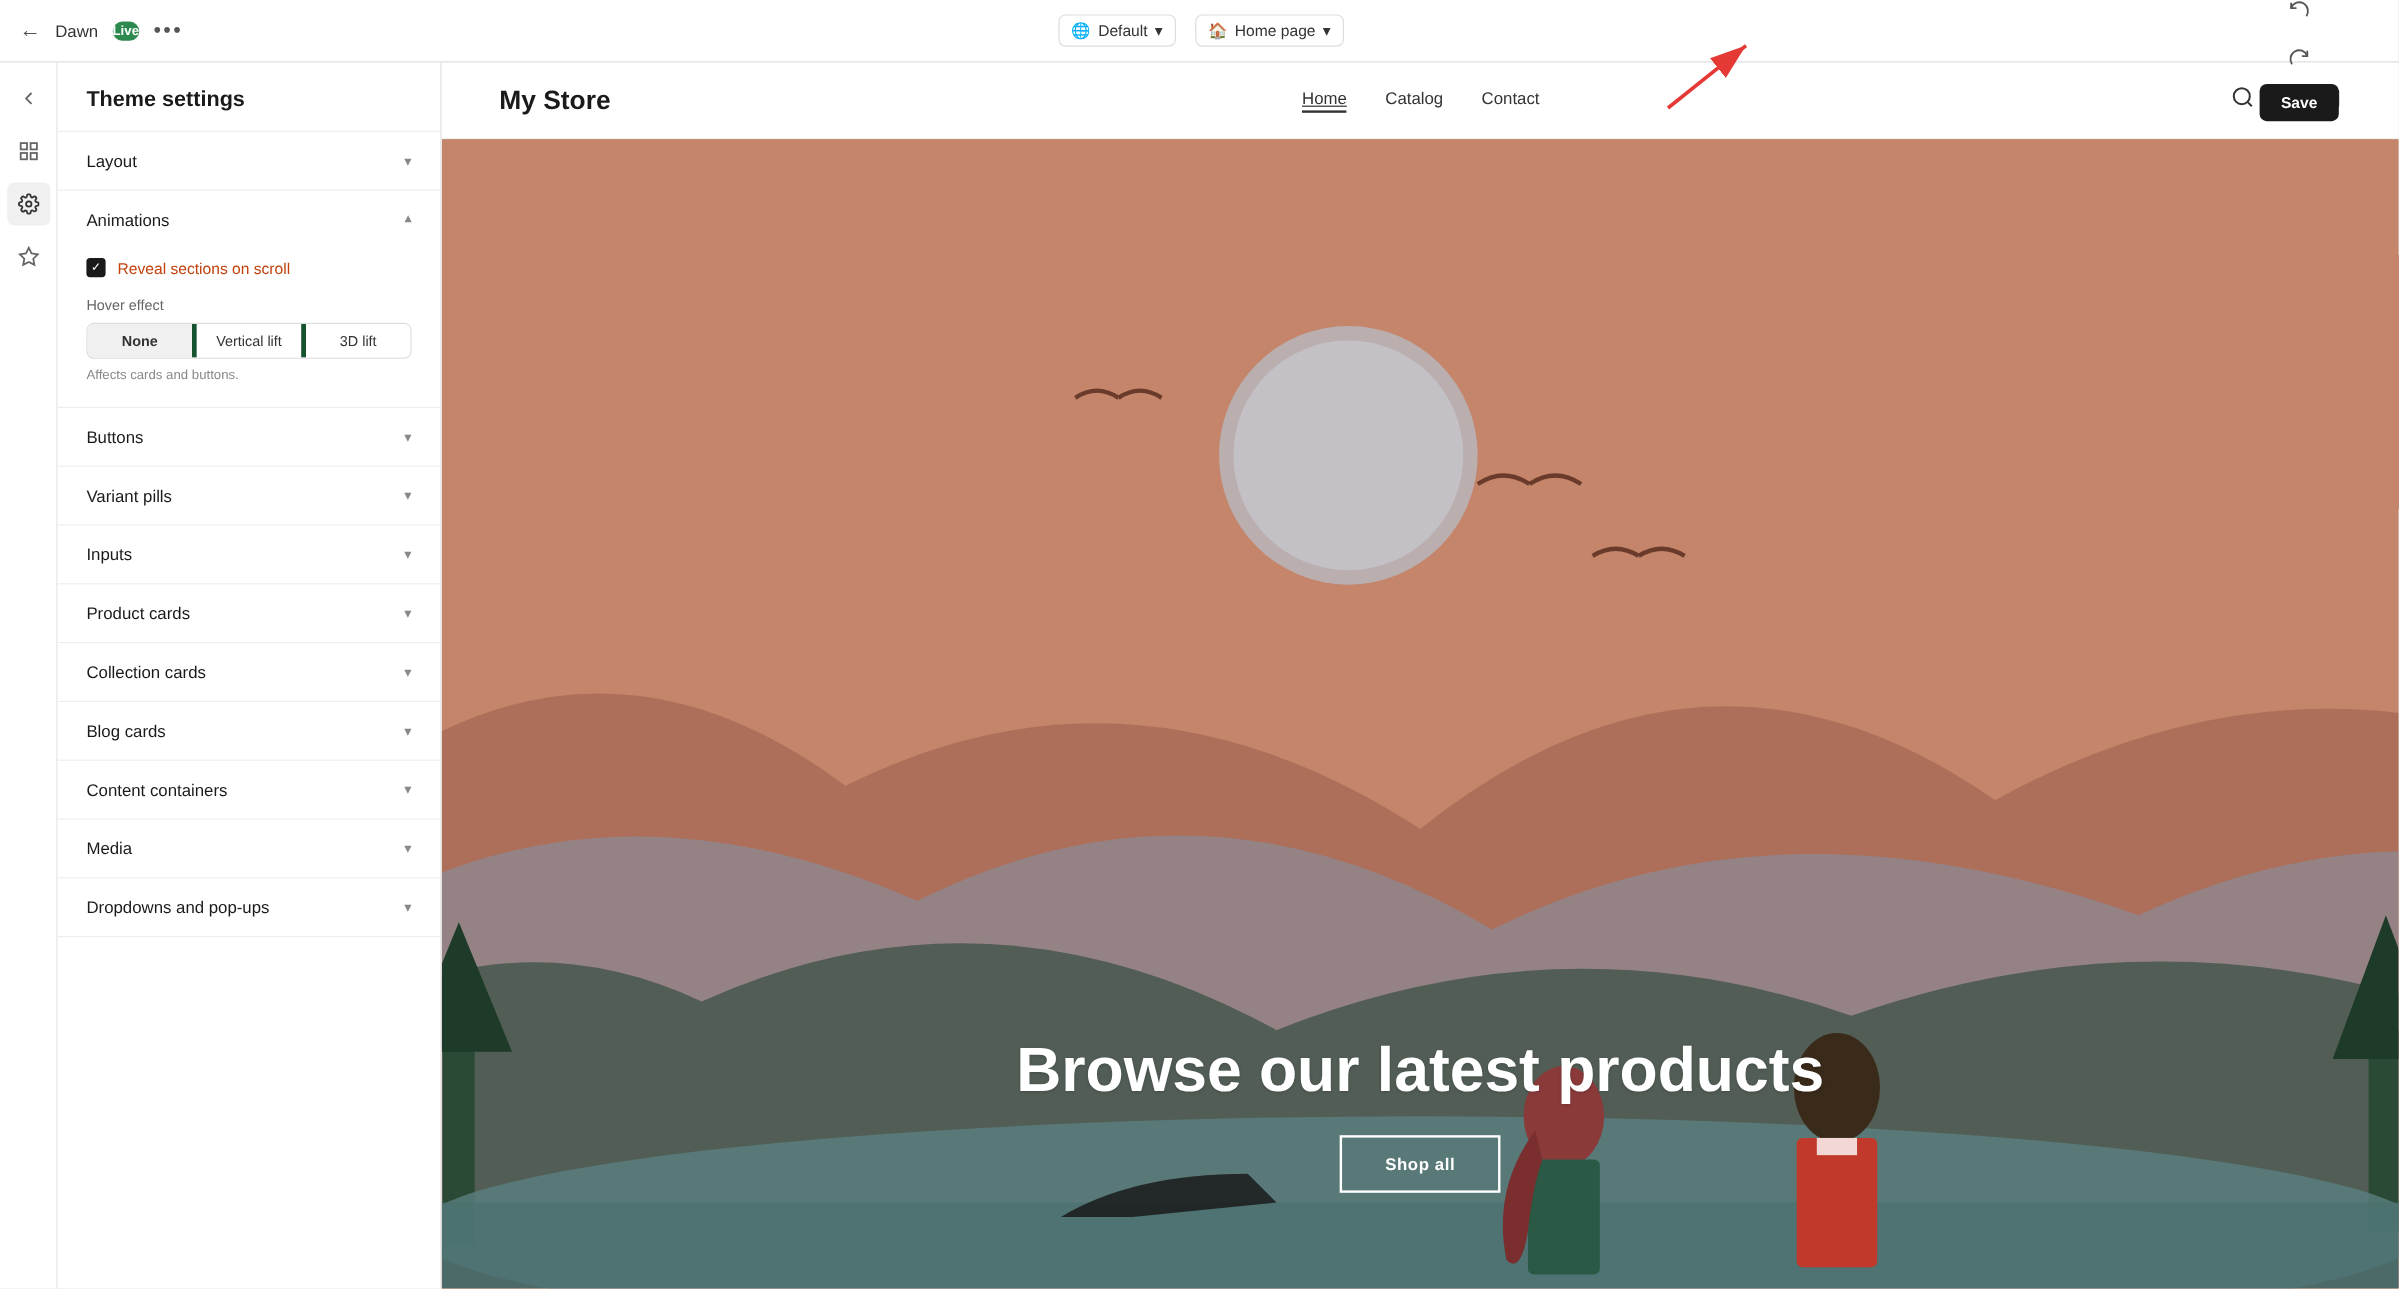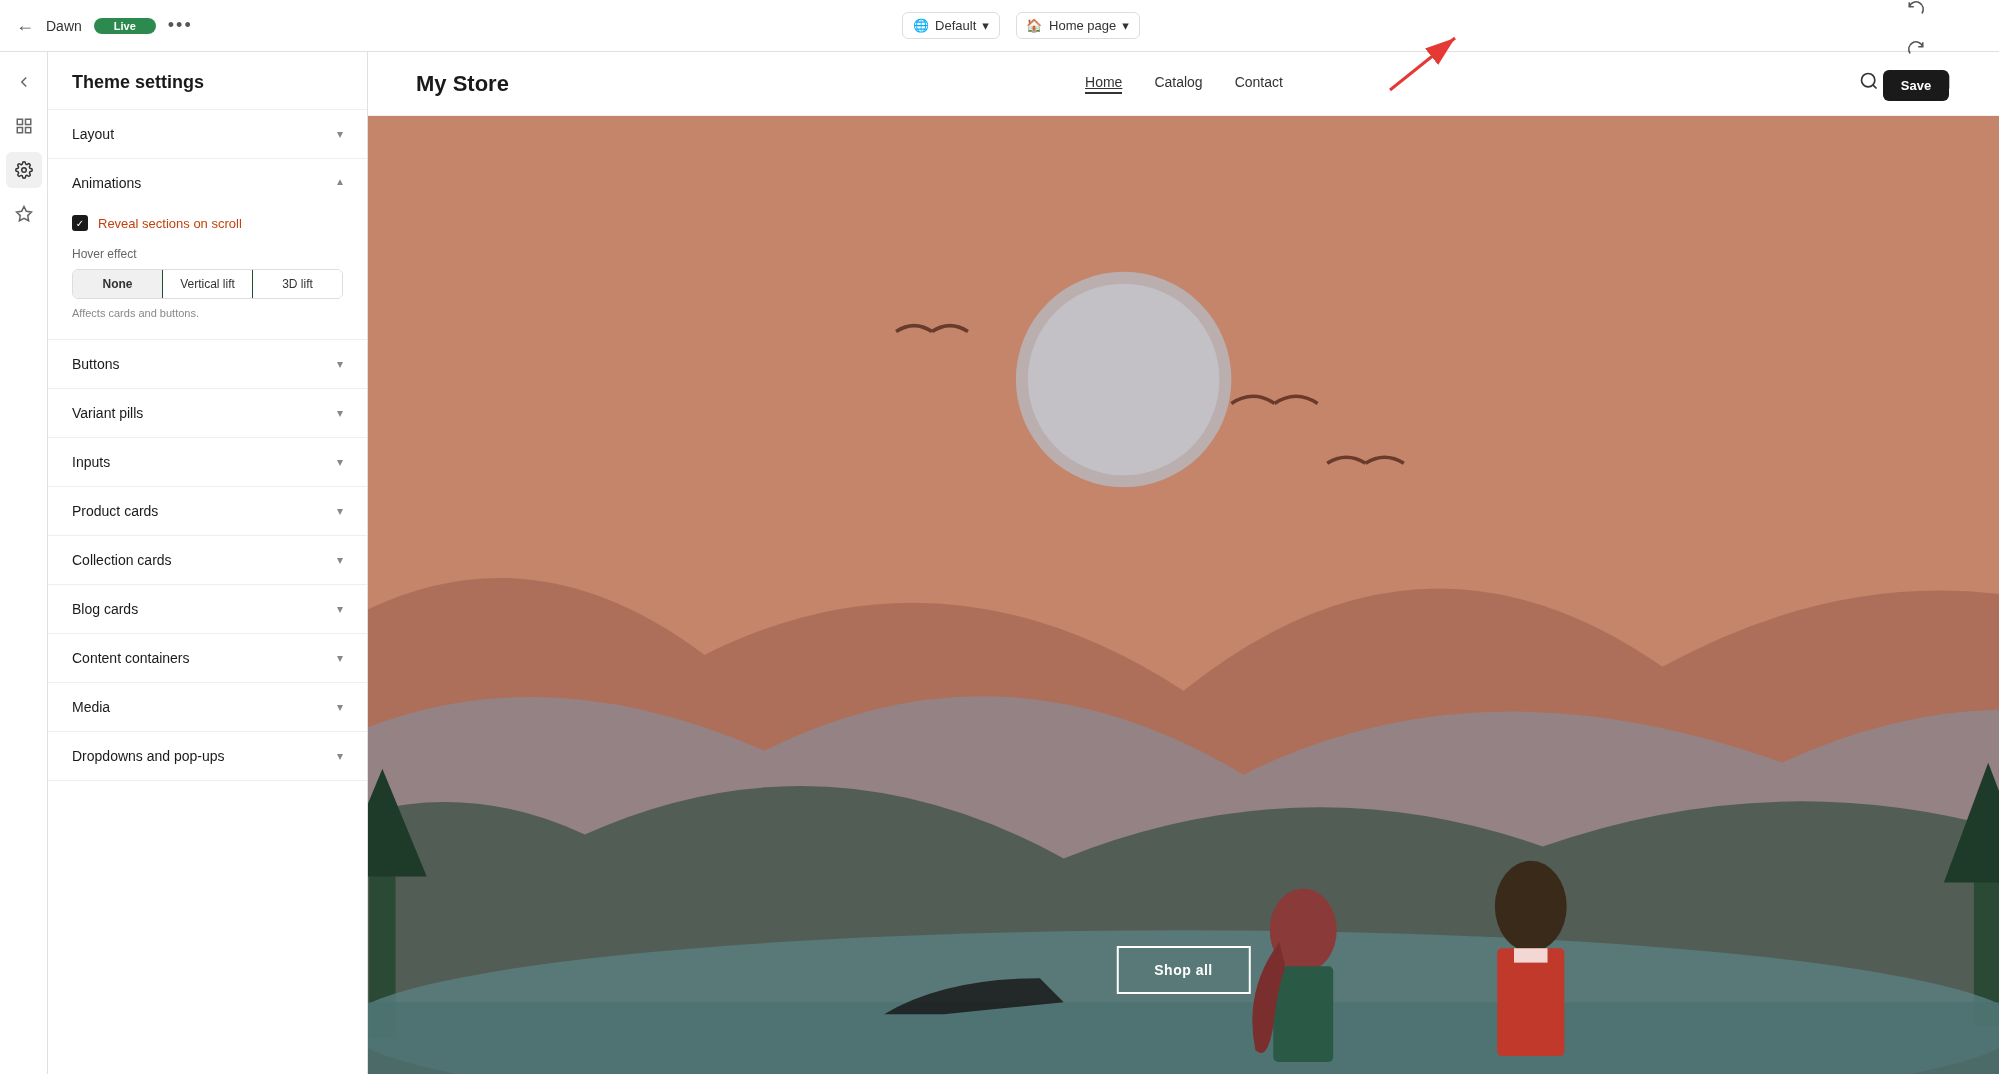--- a/index.html
+++ b/index.html
@@ -10,21 +10,21 @@
       display: flex; align-items: center; justify-content: space-between;
       background: #fff; border-bottom: 1px solid #e0e0e0;
       height: 52px; padding: 0 16px; flex-shrink: 0; z-index: 100;
     }
     .topbar-left { display: flex; align-items: center; gap: 12px; }
     .topbar-center { display: flex; align-items: center; gap: 16px; }
     .topbar-right { display: flex; align-items: center; gap: 8px; flex-direction: column; }
 
     .back-btn { background: none; border: none; cursor: pointer; color: #555; font-size: 18px; }
     .store-name { font-size: 14px; font-weight: 500; color: #333; }
-    .live-badge { background: #2d8a4e; color: #fff; font-size: 11px; font-weight: 600; padding: 2px 20px; border-radius: 12px; }
+    .live-badge { background: #2d8a4e; color: #fff; font-size: 11px; font-weight: 600; padding: 2px 0; border-radius: 12px; }
     .more-btn { background: none; border: none; cursor: pointer; color: #555; font-size: 18px; letter-spacing: 2px; }
 
     .theme-selector, .page-selector {
       display: flex; align-items: center; gap: 6px;
       border: 1px solid #ddd; border-radius: 6px;
       padding: 5px 10px; cursor: pointer; background: #fff;
       font-size: 13px; color: #333;
     }
 
     .view-icons { display: flex; align-items: center; gap: 2px; }
@@ -111,21 +111,21 @@
     .checkbox-label { font-size: 13px; color: #c2410c; }
 
     .hover-effect-label { font-size: 12px; color: #666; margin-bottom: 8px; }
     .hover-effect-group {
       display: flex; border: 1px solid #ddd; border-radius: 6px; overflow: hidden;
       margin-bottom: 8px;
     }
     .hover-effect-btn {
       flex: 1; padding: 7px 4px; background: #fff; border: none;
       font-size: 12px; color: #333; cursor: pointer; text-align: center;
-      border-right: 1px solid #14532d;
+      border-right: 4px solid #14532d;
     }
     .hover-effect-btn:last-child { border-right: none; }
     .hover-effect-btn.active { background: #f0f0f0; font-weight: 600; }
     .hover-effect-hint { font-size: 11px; color: #888; }
 
     
     .preview-area {
       flex: 1; overflow: hidden; position: relative;
       background: #e8e8e8;
     }
@@ -464,20 +464,21 @@
           <path d="M560 180 Q575 170 590 180" stroke="#6a3a2a" stroke-width="3" fill="none"></path>
           <path d="M590 180 Q605 170 620 180" stroke="#6a3a2a" stroke-width="3" fill="none"></path>
           <path d="M840 240 Q858 228 876 240" stroke="#6a3a2a" stroke-width="3" fill="none"></path>
           <path d="M876 240 Q894 228 912 240" stroke="#6a3a2a" stroke-width="3" fill="none"></path>
           <path d="M920 290 Q936 280 952 290" stroke="#6a3a2a" stroke-width="3" fill="none"></path>
           <path d="M952 290 Q968 280 984 290" stroke="#6a3a2a" stroke-width="3" fill="none"></path>
         </svg>
 
         
         <div class="hero-content">
+          <h1 class="hero-title">Browse our latest products</h1>
           <button class="hero-btn">Shop all</button>
         </div>
       </div>
 
     </div>
   </div>
 
 </div>
 
 </body></html>

